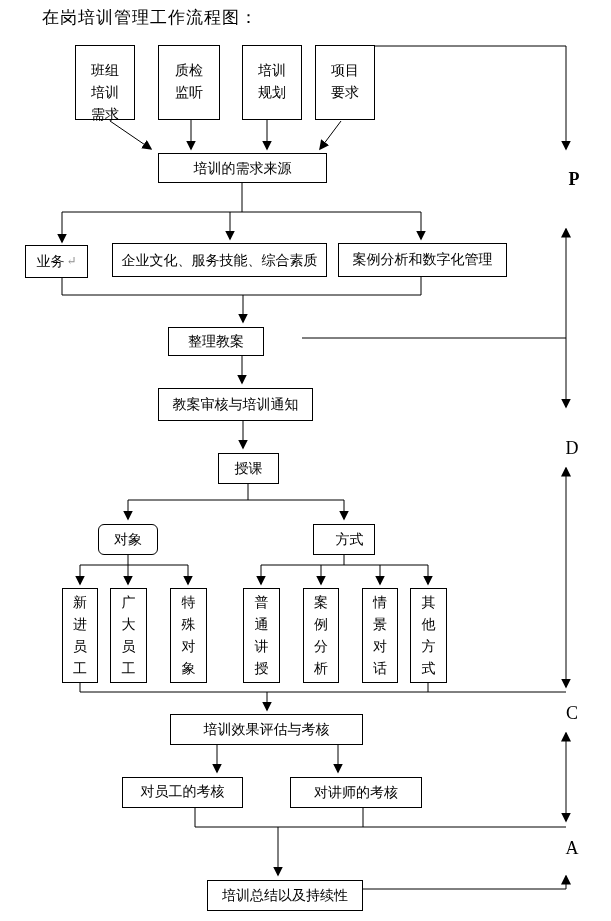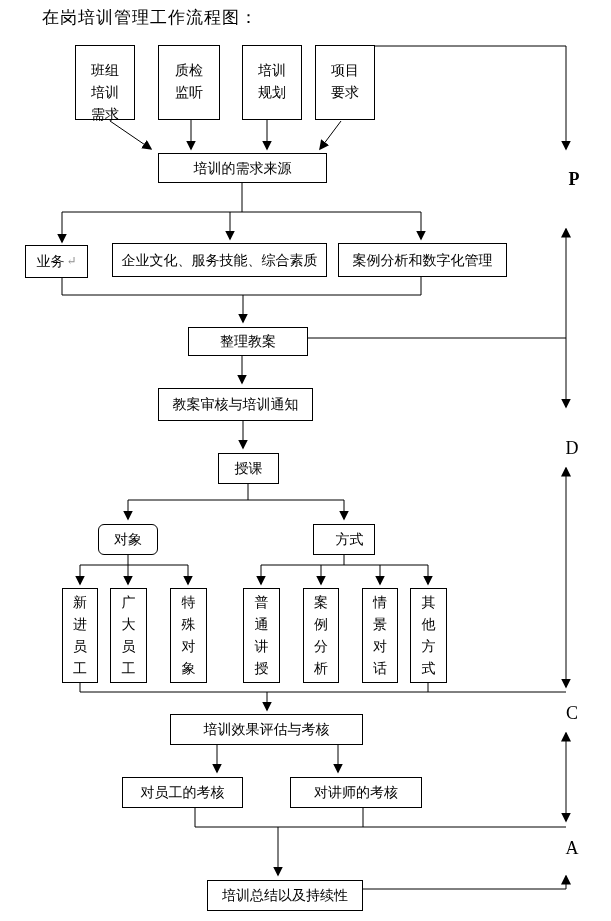--- a/index.html
+++ b/index.html
@@ -117,23 +117,23 @@
   <div class="box tbox" style="left:315px;top:45px;width:60px;height:75px;">项目
 要求</div>
 
   <div class="box hbox" style="left:158px;top:153px;width:169px;height:30px;">培训的需求来源</div>
 
   <div class="box hbox" style="left:25px;top:245px;width:63px;height:33px;">
     <span>业务</span>
     <span class="retmark">↵</span>
   </div>
   <div class="box hbox" style="left:112px;top:243px;width:215px;height:34px;">企业文化、服务技能、综合素质</div>
-  <div class="box hbox" style="left:338px;top:243px;width:169px;height:34px;">案例分析和数字化管理</div>
+  <div class="box hbox" style="left:338px;top:243px;width:169px;height:34px;font-family:Liberation Mono, monospace;">案例分析和数字化管理</div>
 
-  <div class="box hbox" style="left:188px;top:327px;width:120px;height:29px;">整理教案</div>
+  <div class="box hbox" style="left:168px;top:327px;width:96px;height:29px;">整理教案</div>
   <div class="box hbox" style="left:158px;top:388px;width:155px;height:33px;">教案审核与培训通知</div>
   <div class="box hbox" style="left:218px;top:453px;width:61px;height:31px;">授课</div>
 
   <div class="box hbox" style="left:98px;top:524px;width:60px;height:31px;border-radius:6px;">对象</div>
   <div class="box hbox" style="left:313px;top:524px;width:62px;height:31px;padding-left:11px;">方式</div>
 
   <div class="box vbox" style="left:62px;top:588px;width:36px;height:95px;">新
 进
 员
 工</div>
@@ -156,21 +156,21 @@
   <div class="box vbox" style="left:362px;top:588px;width:36px;height:95px;">情
 景
 对
 话</div>
   <div class="box vbox" style="left:410px;top:588px;width:37px;height:95px;">其
 他
 方
 式</div>
 
   <div class="box hbox" style="left:170px;top:714px;width:193px;height:31px;">培训效果评估与考核</div>
-  <div class="box hbox" style="left:122px;top:777px;width:121px;height:31px;">对员工的考核</div>
+  <div class="box hbox" style="left:122px;top:777px;width:121px;height:31px;font-family:Liberation Mono, monospace;">对员工的考核</div>
   <div class="box hbox" style="left:290px;top:777px;width:132px;height:31px;">对讲师的考核</div>
   <div class="box hbox" style="left:207px;top:880px;width:156px;height:31px;">培训总结以及持续性</div>
 
   <div class="letter bold" style="left:562px;top:169px;">P</div>
   <div class="letter" style="left:560px;top:438px;">D</div>
   <div class="letter" style="left:560px;top:703px;">C</div>
   <div class="letter" style="left:560px;top:838px;">A</div>
 
 </div>
 

